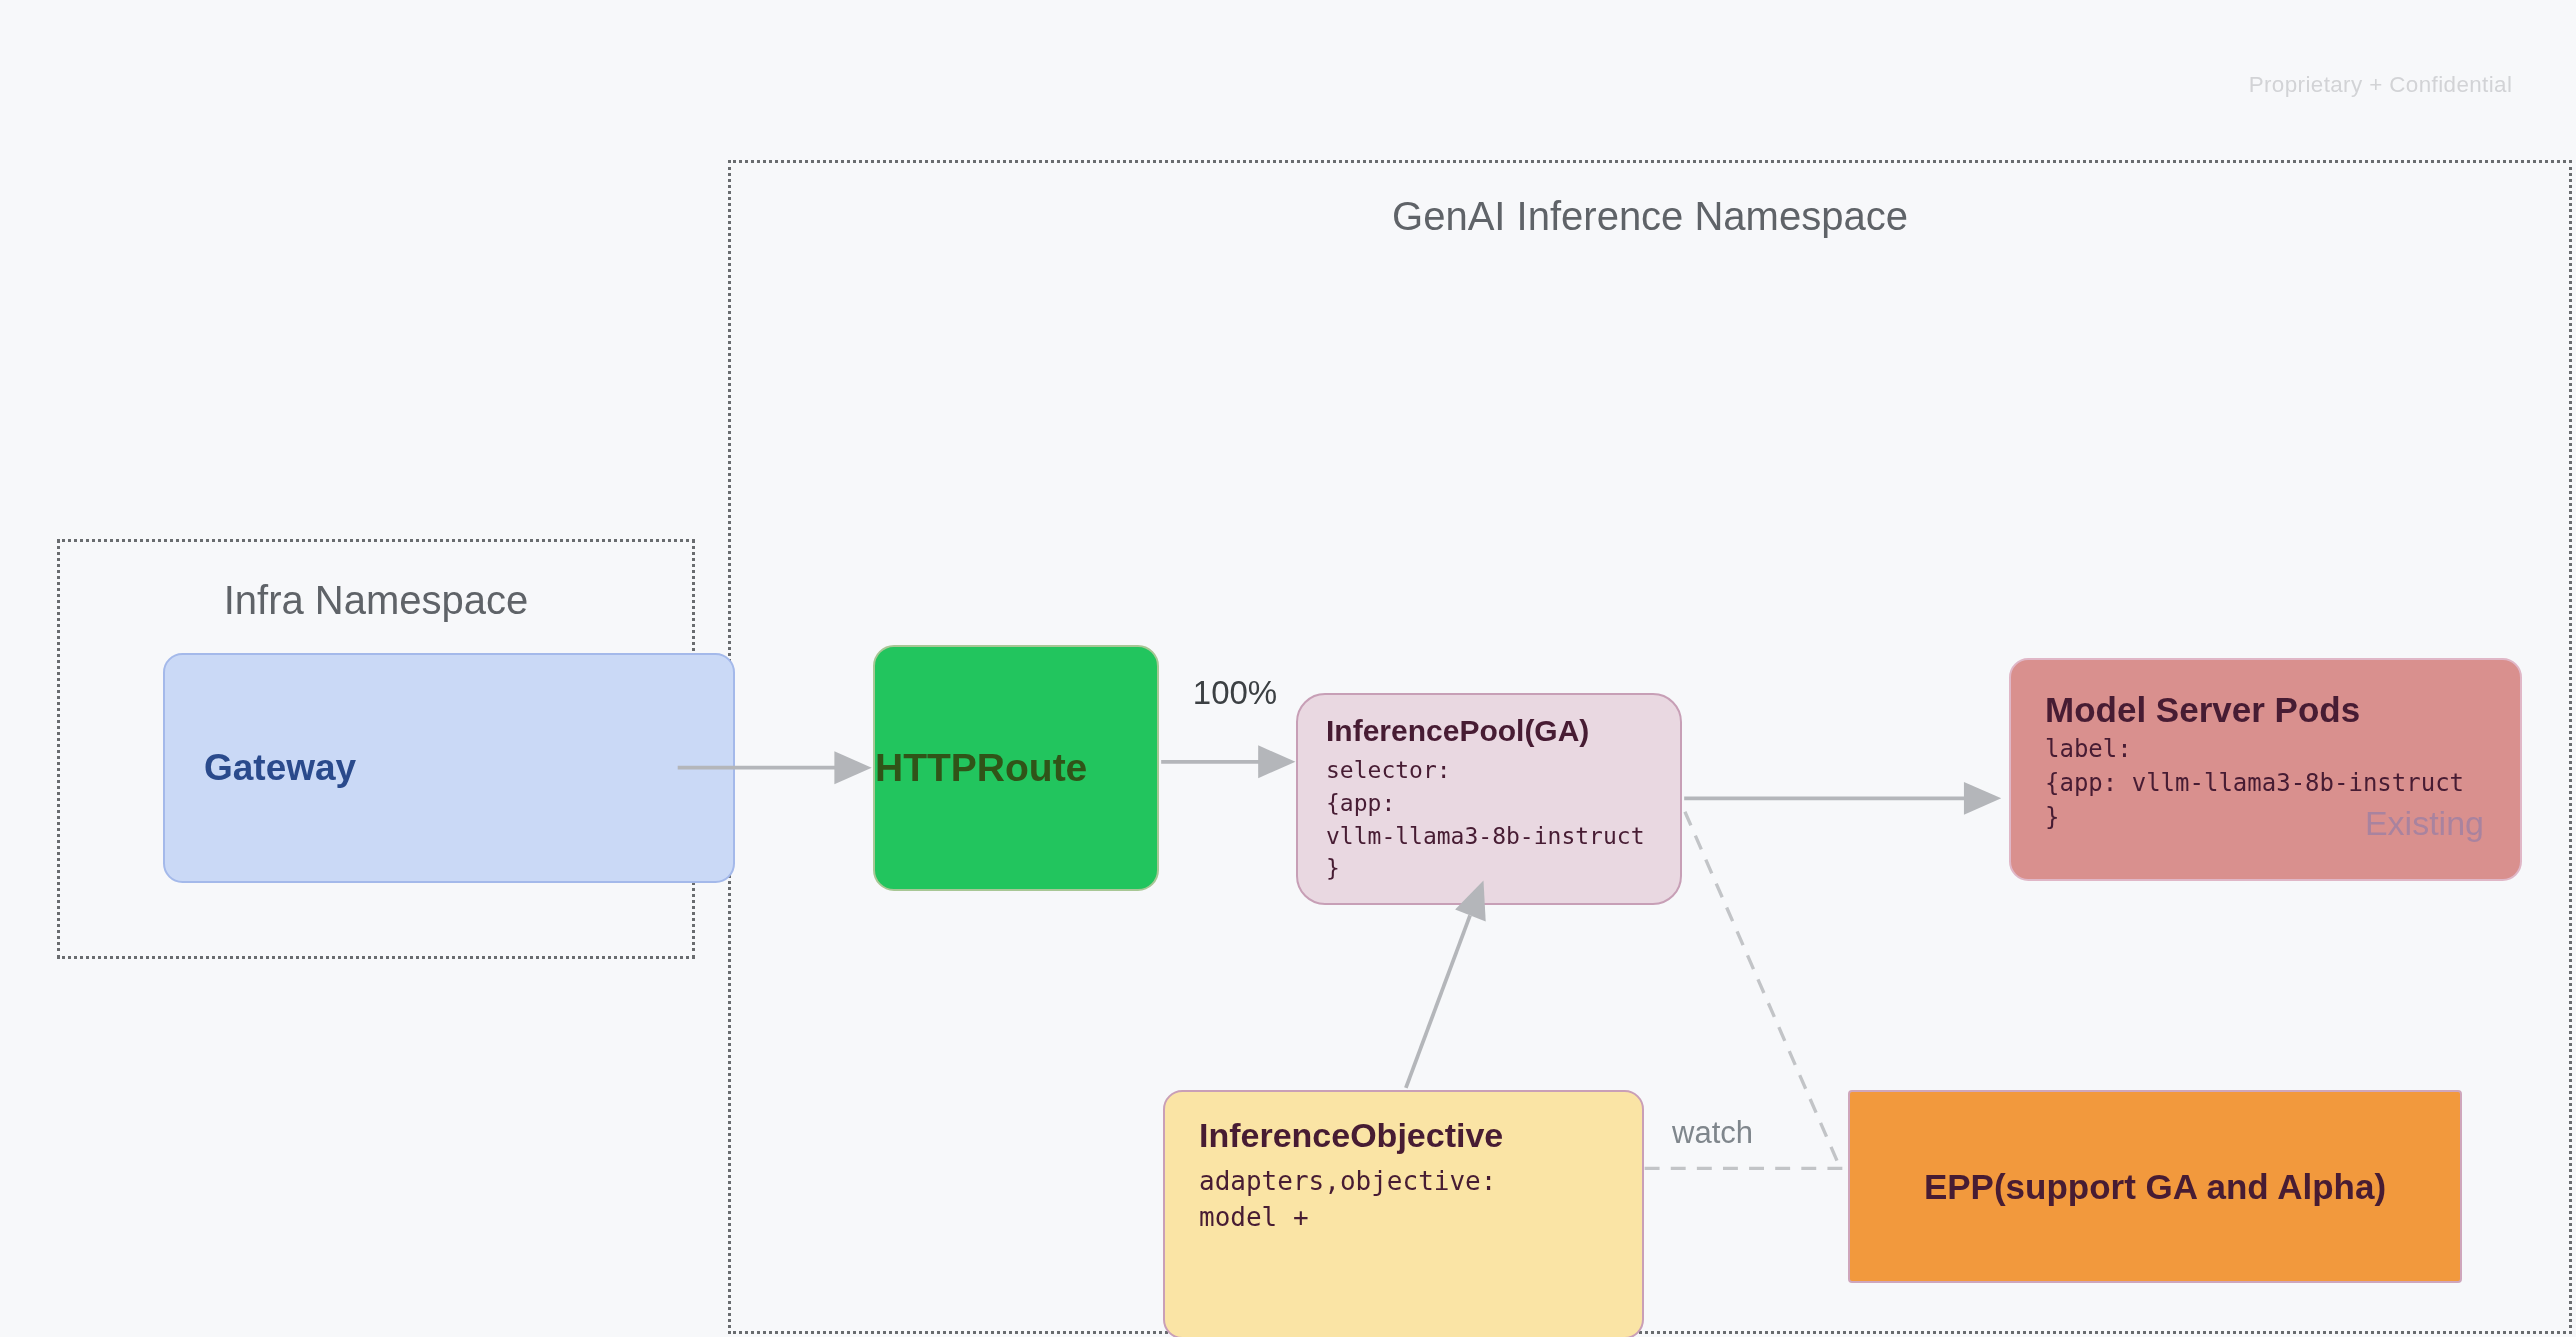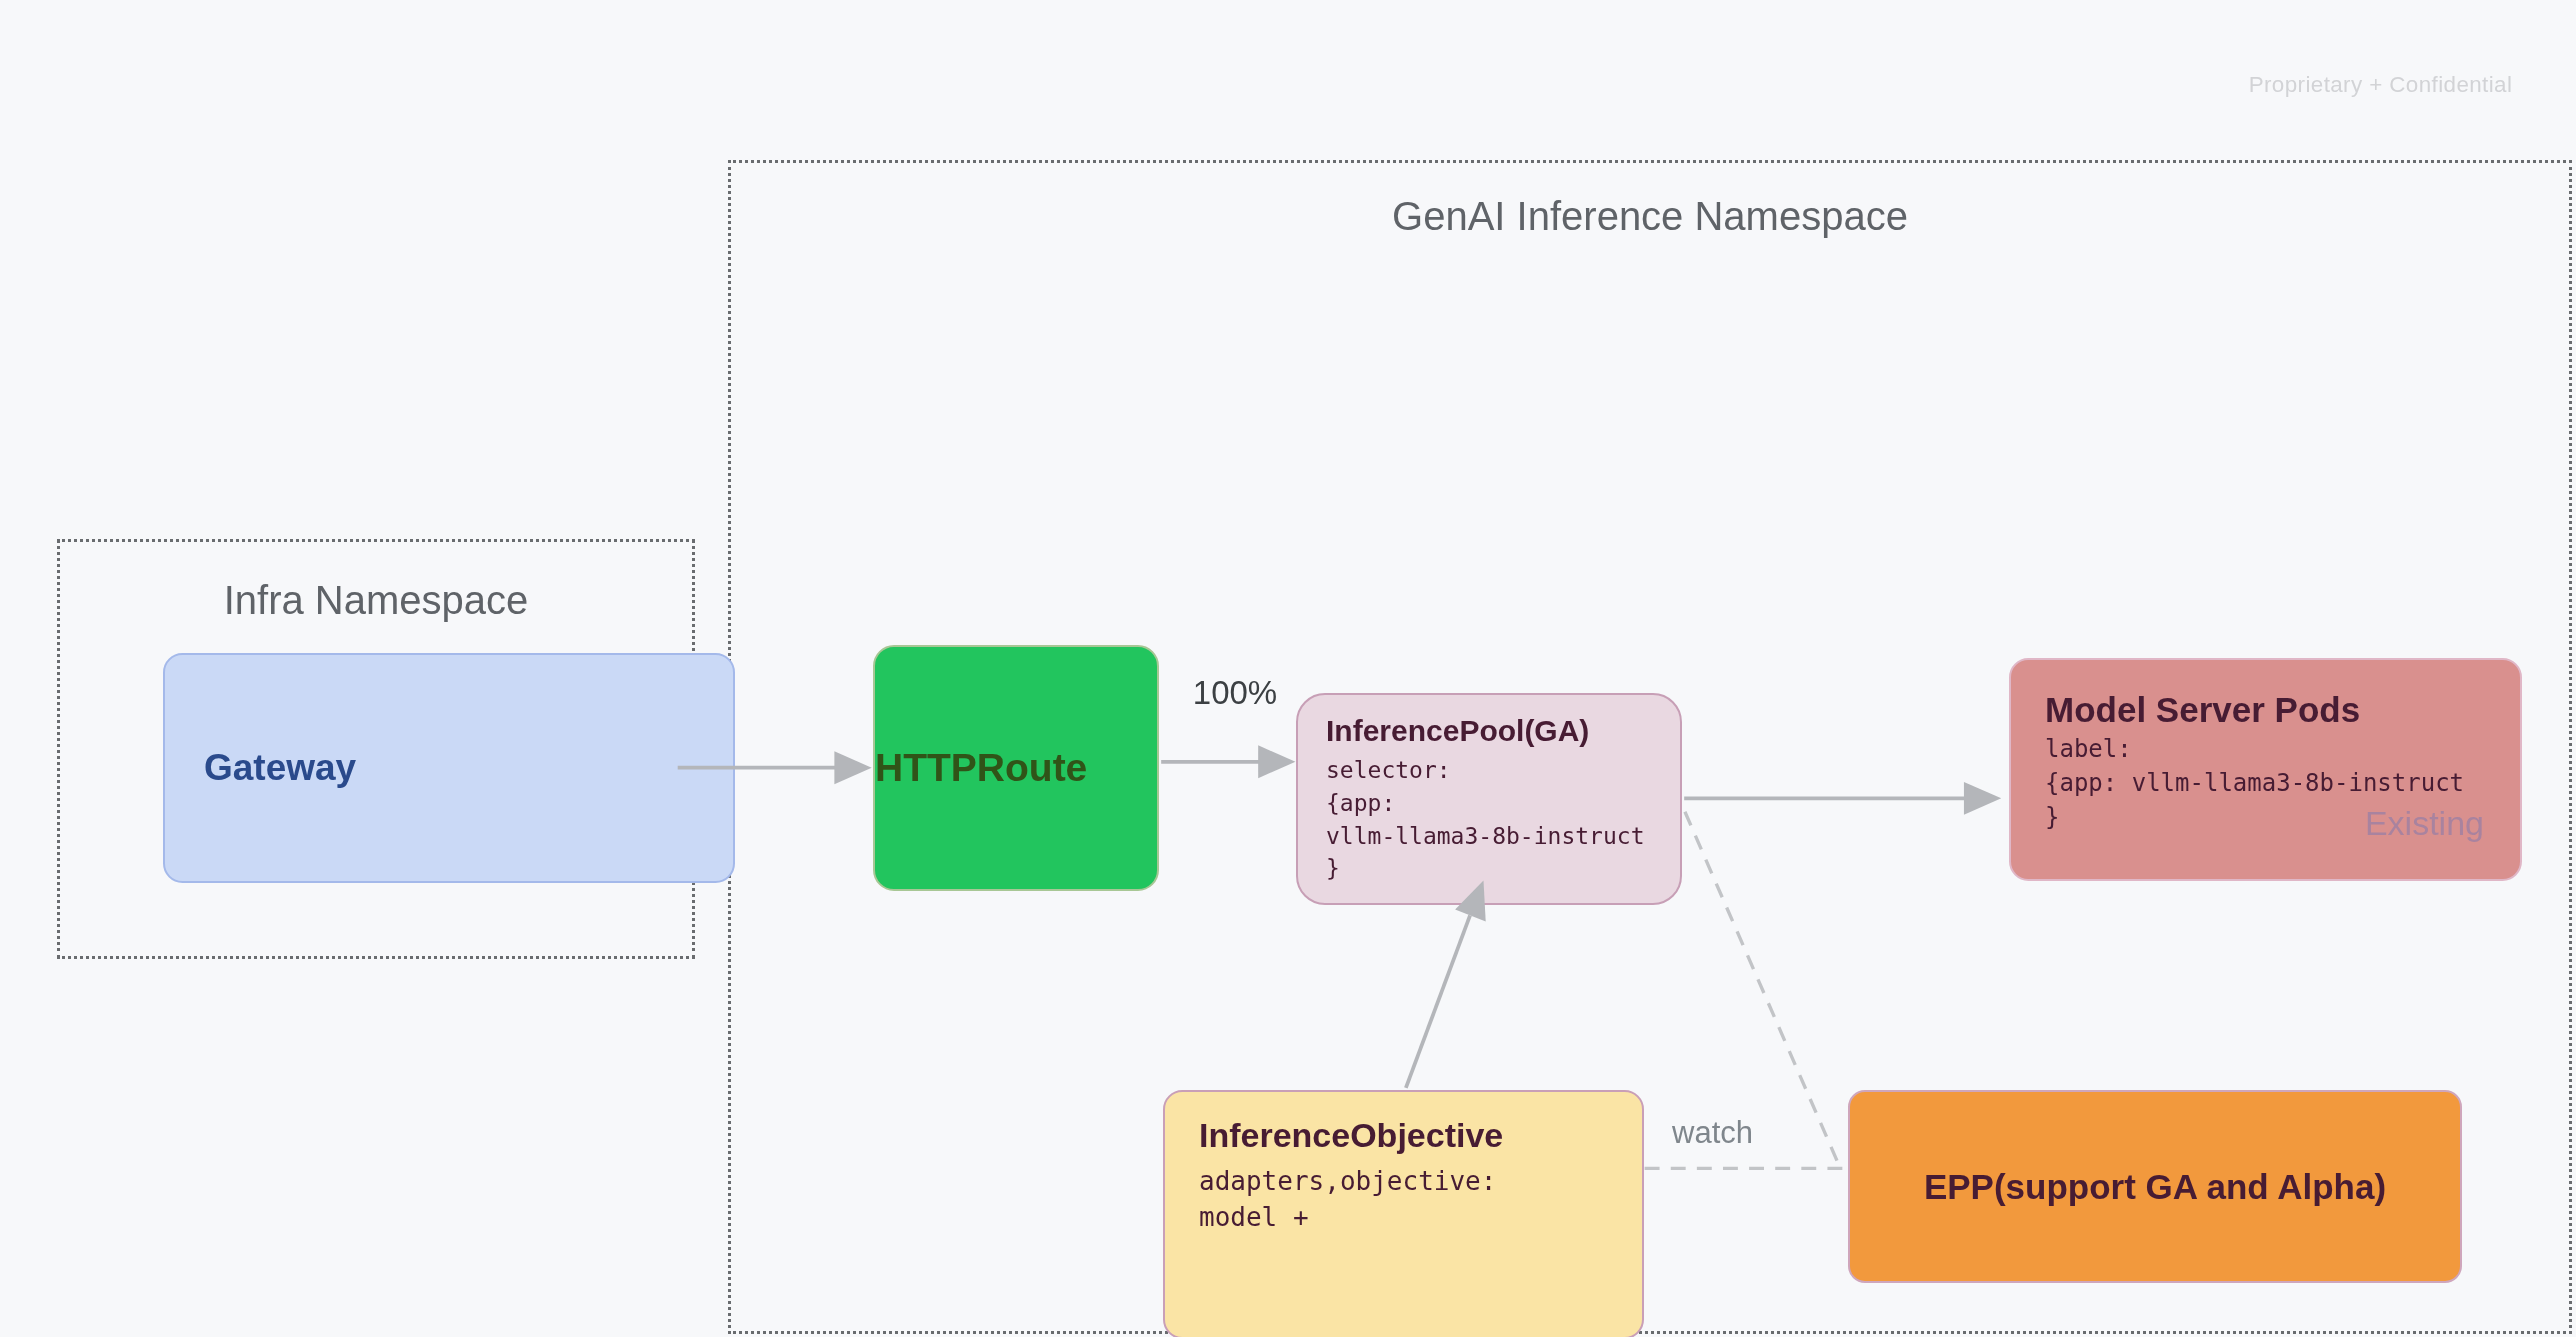--- a/index.html
+++ b/index.html
@@ -64,21 +64,21 @@
   
   .node-objective{
     left:1163px;top:1090px;width:481px;height:249px;border-radius:19.4px;
     background:#fae4a5;border:2.2px solid #c99fb7;
     padding:24px 0 0 34px;color:#471c33;
   }
   .node-objective .title{font-size:34px;margin-bottom:7.5px;}
   .node-objective .code{font-size:26px;}
   
   .node-epp{
-    left:1848px;top:1090px;width:614px;height:193px;border-radius:17px;
+    left:1848px;top:1090px;width:614px;height:193px;border-radius:4px;
     background:#f2993d;border:2.2px solid #cfa6bc;
     display:flex;align-items:center;justify-content:center;color:#471c33;
   }
   .node-epp .title{font-size:35px;}
   
   .lbl-100{left:1179px;top:674px;width:112px;text-align:center;font-size:33px;color:#3c4043;}
   .lbl-watch{left:1672px;top:1115px;font-size:31px;color:#7f868c;}
   
   #edges{position:absolute;left:0;top:0;width:2576px;height:1337px;pointer-events:none;}
 </style>

